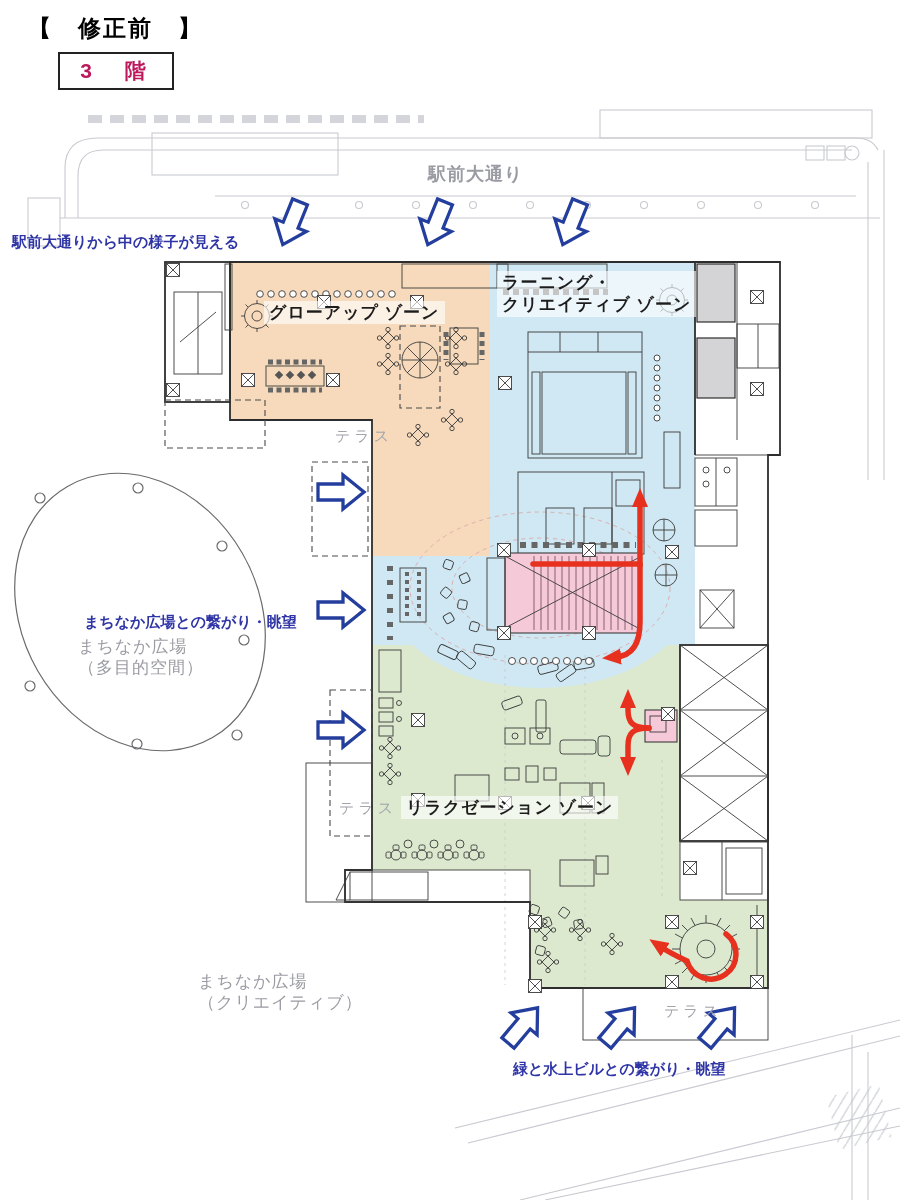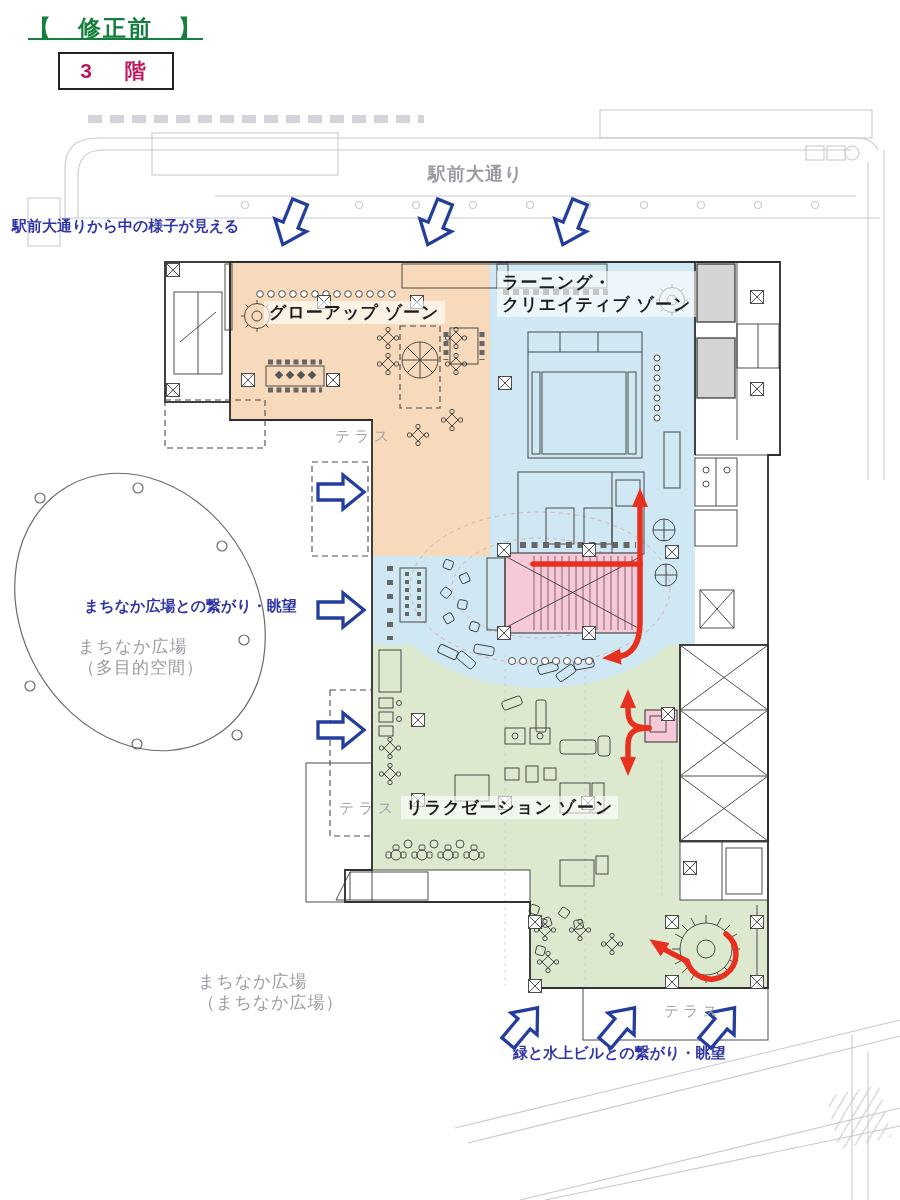--- a/index.html
+++ b/index.html
@@ -2,27 +2,27 @@
 <html style="--c-accent-blue: #243e9e; --c-annotation-blue: #2f35a6; --c-red: #e8301f; --c-zone-orange: #f7dabb; --c-zone-blue: #cfe8f3; --c-zone-green: #dde9cf; --c-pink: #f6c9d9; --c-gray-room: #d4d4d6; --c-street: #c9cad1; --c-gray-text: #9b9ca3;"><head>
 <meta charset="utf-8">
 <style>
   html,body{margin:0;padding:0;background:#fff;}
   .canvas{position:relative;width:900px;height:1200px;background:#fff;overflow:hidden;
           font-family:"Liberation Sans","DejaVu Sans",sans-serif;}
   svg.plan{position:absolute;left:0;top:0;}
 
   
   .lbl{position:absolute;white-space:nowrap;line-height:1.25;}
-  .rev{left:28px;top:14px;font-size:23px;font-weight:bold;color:#15803d;letter-spacing:2px;text-decoration:underline;}
+  .rev{left:28px;top:14px;font-size:23px;font-weight:bold;color:#000000;letter-spacing:2px;}
   .floor-box{position:absolute;left:58px;top:52px;width:112px;height:34px;border:2px solid #222;
              display:flex;align-items:center;justify-content:center;background:#fff;}
   .floor-box span{font-size:21px;font-weight:bold;color:#be185d;letter-spacing:6px;}
   .gray-t{color:var(--c-gray-text);}
   .street-lbl{left:428px;top:163px;font-size:18px;letter-spacing:1px;font-weight:bold;}
-  .ann{font-size:15px;font-weight:bold;color:var(--c-annotation-blue);}
+  .ann{font-size:15px;font-weight:bold;color:var(--c-annotation-blue);margin-top:16px;}
   .ann-top{left:12px;top:217px;}
   .ann-left{left:84px;top:597px;}
   .ann-bottom{left:513px;top:1044px;}
   .plaza{font-size:17px;letter-spacing:1px;}
   .plaza1{left:78px;top:636px;}
   .plaza2{left:198px;top:971px;}
   .zone-lbl{font-size:17px;font-weight:bold;color:#1c1c1c;background:rgba(255,255,255,0.62);
             padding:1px 5px;letter-spacing:1px;}
   .zl-growup{left:264px;top:301px;}
   .zl-learning{left:497px;top:271px;line-height:1.3;}
@@ -461,21 +461,21 @@
 <div class="lbl ann ann-top">駅前大通りから中の様子が見える</div>
 <div class="lbl ann ann-left">まちなか広場との繋がり・眺望</div>
 <div class="lbl ann ann-bottom">緑と水上ビルとの繋がり・眺望</div>
 
 <div class="lbl gray-t plaza plaza1">
   <div>まちなか広場</div>
   <div>（多目的空間）</div>
 </div>
 <div class="lbl gray-t plaza plaza2">
   <div>まちなか広場</div>
-  <div>（まちなか広場）</div>
+  <div>（クリエイティブ）</div>
 </div>
 
 <div class="lbl zone-lbl zl-growup">グローアップ ゾーン</div>
 <div class="lbl zone-lbl zl-relax">リラクゼーション ゾーン</div>
 <div class="lbl zone-lbl zl-learning">
   <div>ラーニング・</div>
   <div>クリエイティブ ゾーン</div>
 </div>
 
 <div class="lbl terr terr1">テラス</div>

